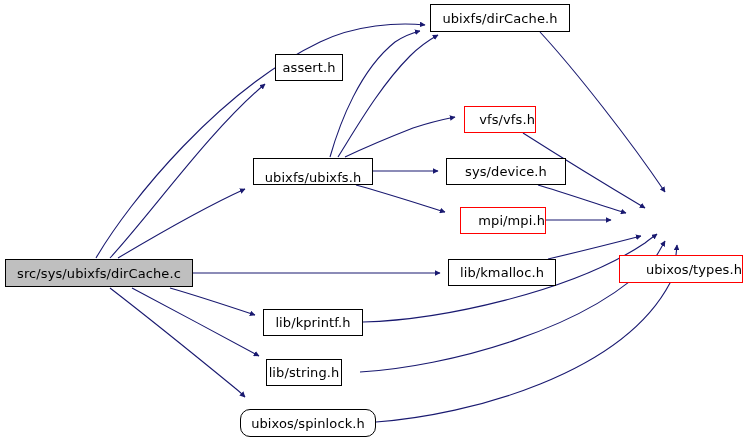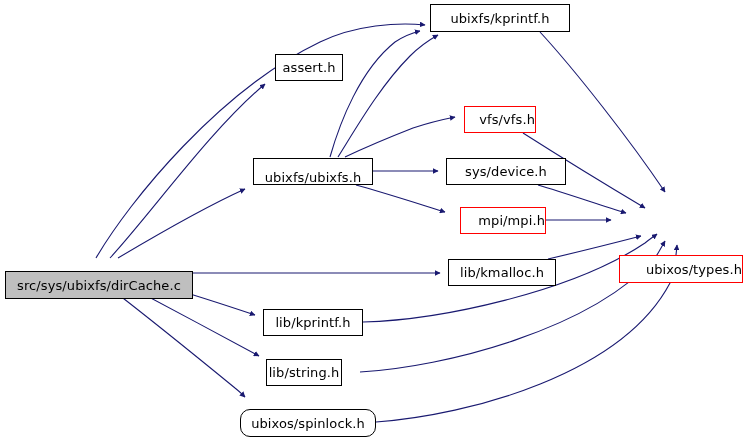--- a/index.html
+++ b/index.html
@@ -98,34 +98,34 @@
       <path d="M 363,322 C 440,320 572,292 645,243 650,239 653,237 657,234"></path>
 
       <path d="M 360,372 C 445,367 590,330 655,258 659,252 662,246 665,241"></path>
 
       <path d="M 376,422 C 470,415 622,374 670,283 674,272 676,257 677,245"></path>
 
       <path d="M 330,157 C 340,122 360,70 395,42 404,36 412,33 420,31"></path>
     </g>
   </svg>
 
-  <div class="graph-node node-current" style="left:5px; top:259px; width:188px; height:28px;margin-top:12px;">
+  <div class="graph-node node-current" style="left:5px; top:259px; width:188px; height:28px;">
     <span class="node-label">src/sys/ubixfs/dirCache.c</span>
   </div>
 
   <div class="graph-node" style="left:275px; top:54px; width:68px; height:27px;">
     <span class="node-label">assert.h</span>
   </div>
 
   <div class="graph-node" style="left:253px; top:158px; width:120px; height:27px;align-items:flex-end;">
     <span class="node-label">ubixfs/ubixfs.h</span>
   </div>
 
   <div class="graph-node" style="left:430px; top:4px; width:140px; height:28px;">
-    <span class="node-label">ubixfs/kprintf.h</span>
+    <span class="node-label">ubixfs/dirCache.h</span>
   </div>
 
   <div class="graph-node node-red" style="left:464px; top:106px; width:72px; height:27px;">
     <span class="node-label">vfs/vfs.h</span>
   </div>
 
   <div class="graph-node" style="left:446px; top:158px; width:120px; height:27px;">
     <span class="node-label">sys/device.h</span>
   </div>
 

